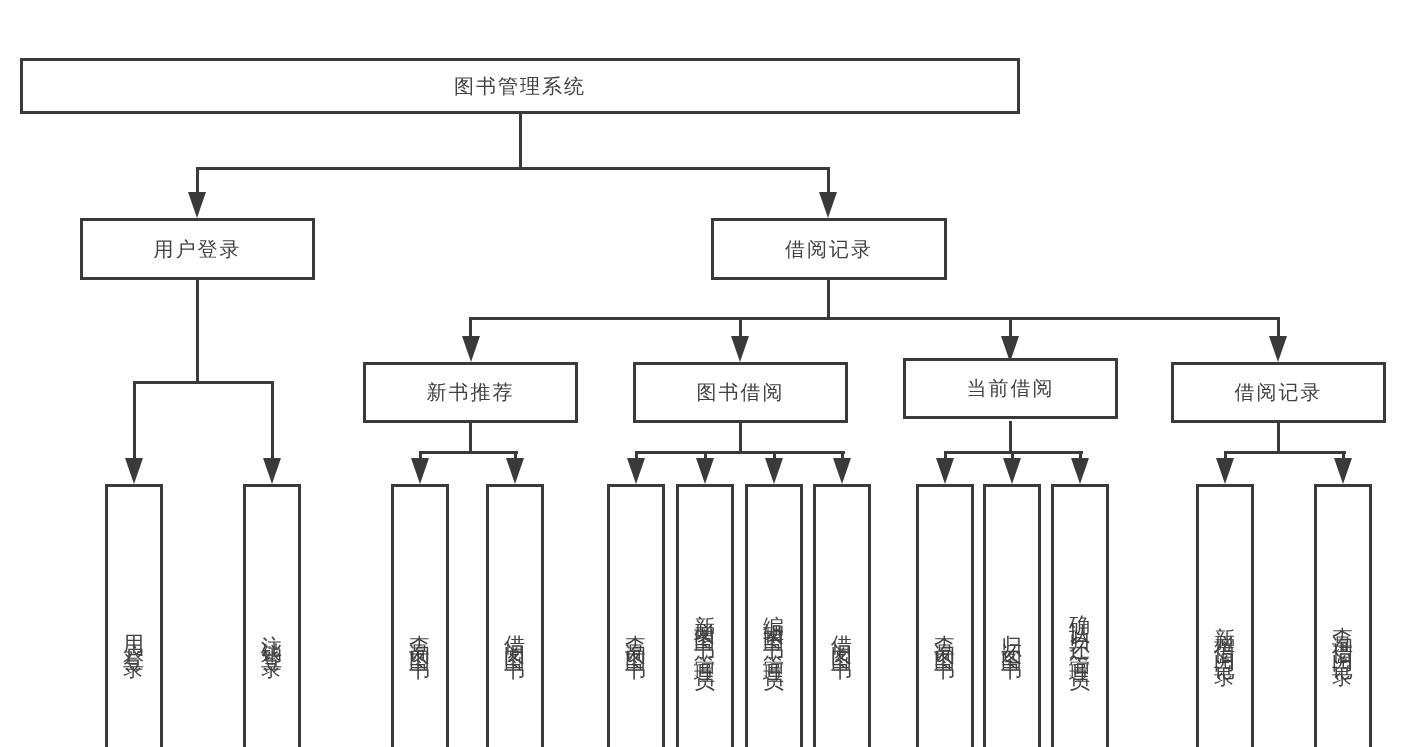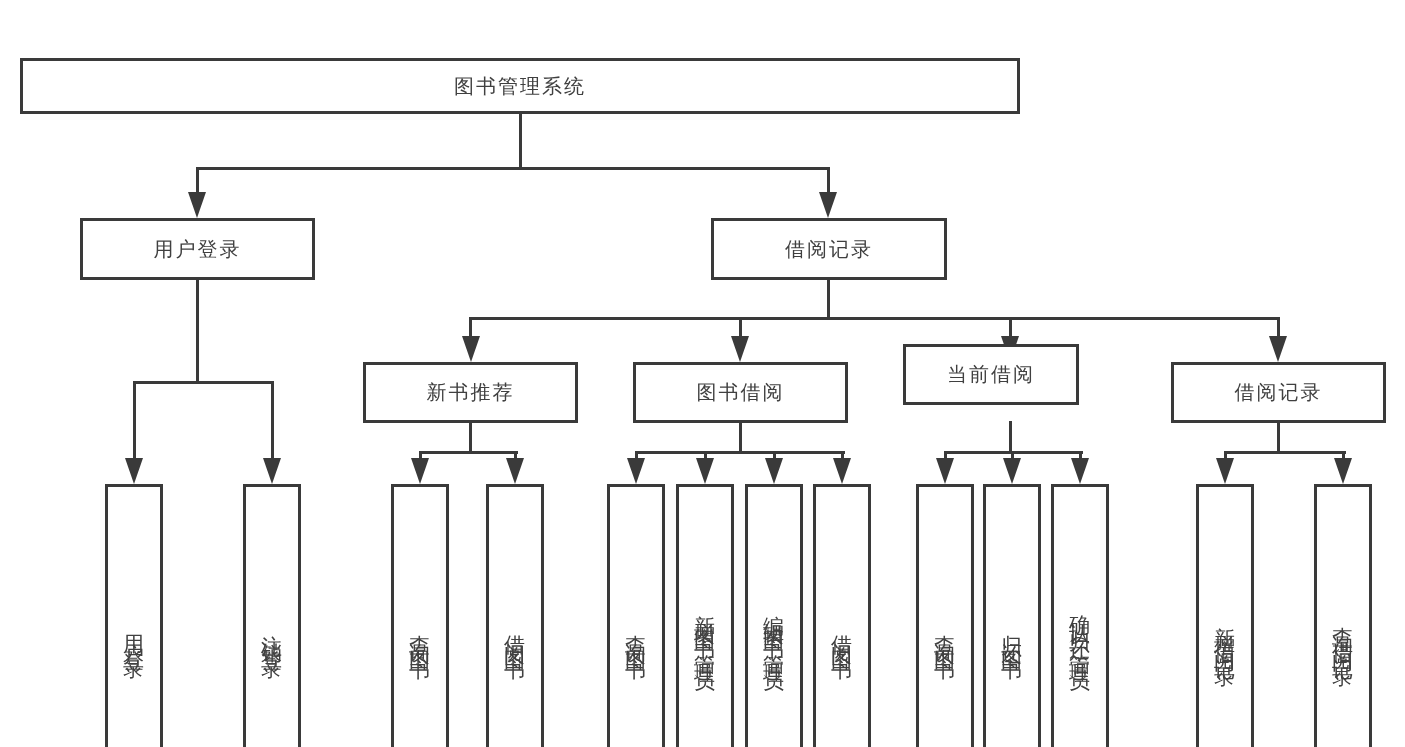--- a/index.html
+++ b/index.html
@@ -106,21 +106,21 @@
   <div class="box hbox" style="left:711px;top:170px;width:236px;height:62px">
     <span>借阅记录</span>
   </div>
 
   <div class="box hbox" style="left:363px;top:314px;width:215px;height:61px">
     <span>新书推荐</span>
   </div>
   <div class="box hbox" style="left:633px;top:314px;width:215px;height:61px">
     <span>图书借阅</span>
   </div>
-  <div class="box hbox" style="left:903px;top:296px;width:176px;height:61px">
+  <div class="box hbox" style="left:903px;top:310px;width:215px;height:61px">
     <span>当前借阅</span>
   </div>
   <div class="box hbox" style="left:1171px;top:314px;width:215px;height:61px">
     <span>借阅记录</span>
   </div>
 
   <div class="box vbox" style="left:105px">
     <span class="vtext">用户登录</span>
   </div>
   <div class="box vbox" style="left:243px">

